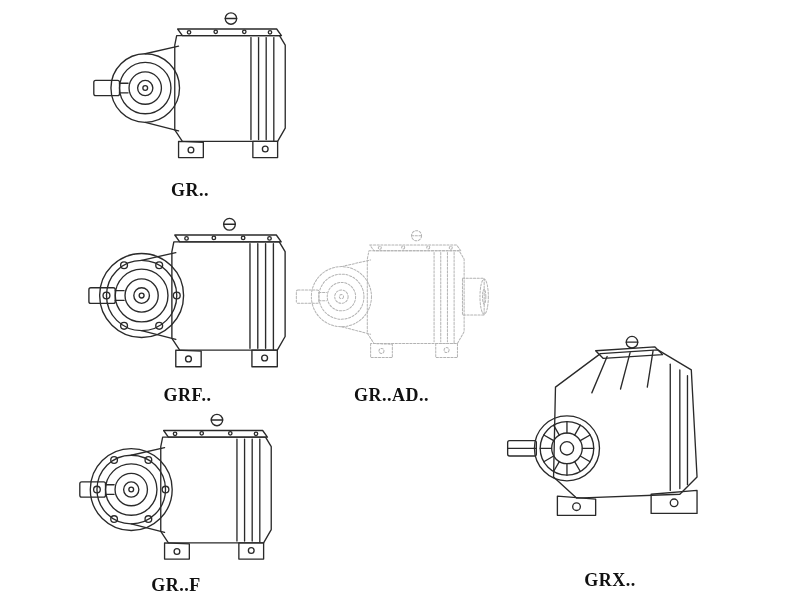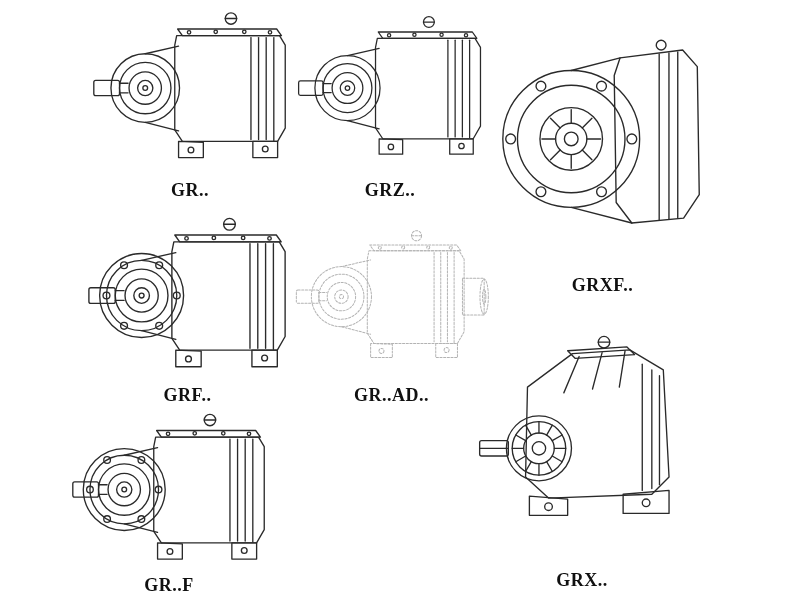--- a/index.html
+++ b/index.html
@@ -157,57 +157,45 @@
     </defs>
   </svg>
 
   <figure class="cell" style="left:90px;top:0;width:200px;height:205px">
     <svg viewBox="0 0 210 170">
         <use href="#g-gear-side"></use>
       </svg>
     <figcaption class="caption">GR..</figcaption>
   </figure>
 
-  <figure class="cell" style="left:295px;top:0;width:190px;height:205px">
-    <svg viewBox="0 0 210 170">
-        <use href="#g-gear-side"></use>
-      </svg>
-    <figcaption class="caption">GRZ..</figcaption>
-  </figure>
-
-  <figure class="cell" style="left:495px;top:0;width:215px;height:300px">
-    <svg viewBox="0 0 220 205">
-        <use href="#g-grxf"></use>
-      </svg>
-    <figcaption class="caption">GRXF..</figcaption>
-  </figure>
+
 
   <figure class="cell" style="left:293px;top:212px;width:197px;height:198px">
     <svg viewBox="0 0 236 170" class="light">
       <use href="#g-gear-side"></use>
         <use href="#g-adapter-ad"></use>
     </svg>
     <figcaption class="caption">GR..AD..</figcaption>
   </figure>
 
   <figure class="cell" style="left:85px;top:210px;width:205px;height:200px">
     <svg viewBox="0 0 210 170">
         <use href="#g-gear-flange"></use>
       </svg>
     <figcaption class="caption">GRF..</figcaption>
   </figure>
 
-  <figure class="cell" style="left:472px;top:300px;width:220px;height:295px">
+  <figure class="cell" style="left:500px;top:300px;width:220px;height:295px">
     <svg viewBox="0 0 230 210">
         <use href="#g-grx"></use>
       </svg>
     <figcaption class="caption">GRX..</figcaption>
   </figure>
 
-  <figure class="cell" style="left:69px;top:408px;width:200px;height:192px">
+  <figure class="cell" style="left:76px;top:408px;width:200px;height:192px">
     <svg viewBox="0 0 210 170">
         <use href="#g-gear-flange"></use>
       </svg>
     <figcaption class="caption">GR..F</figcaption>
   </figure>
 
 
 </div>
 
 </body></html>

